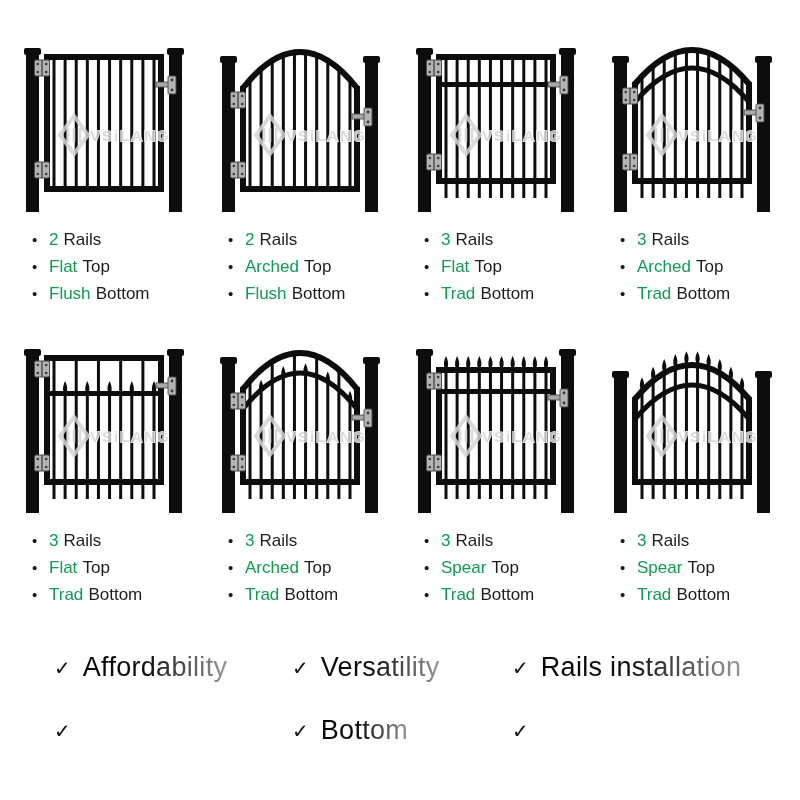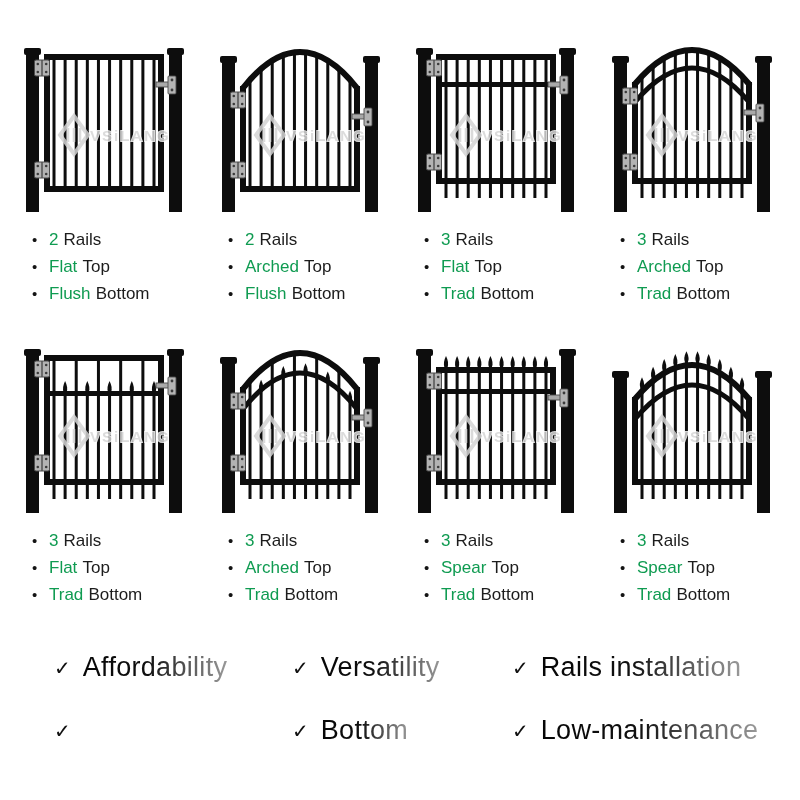--- a/index.html
+++ b/index.html
@@ -569,15 +569,14 @@
     </div>
   <div class="feature">
       <span class="check">✓</span>
     </div>
   <div class="feature">
       <span class="check">✓</span>
       <span class="feature-label">Bottom</span>
     </div>
   <div class="feature">
       <span class="check">✓</span>
-      <span class="feature-label">Low-maintenance</span>
     </div>
 </div>
 
 </body></html>

